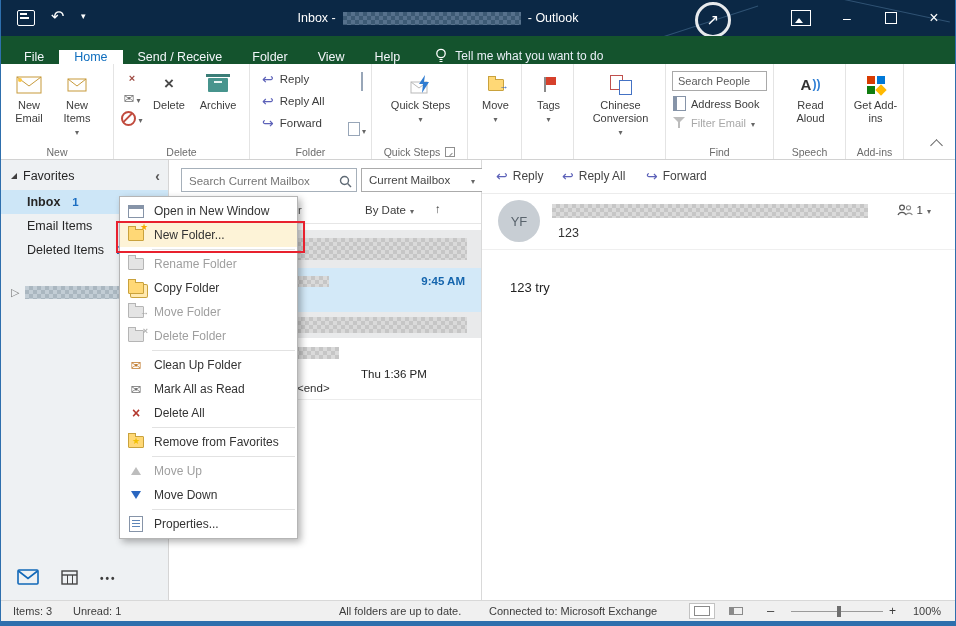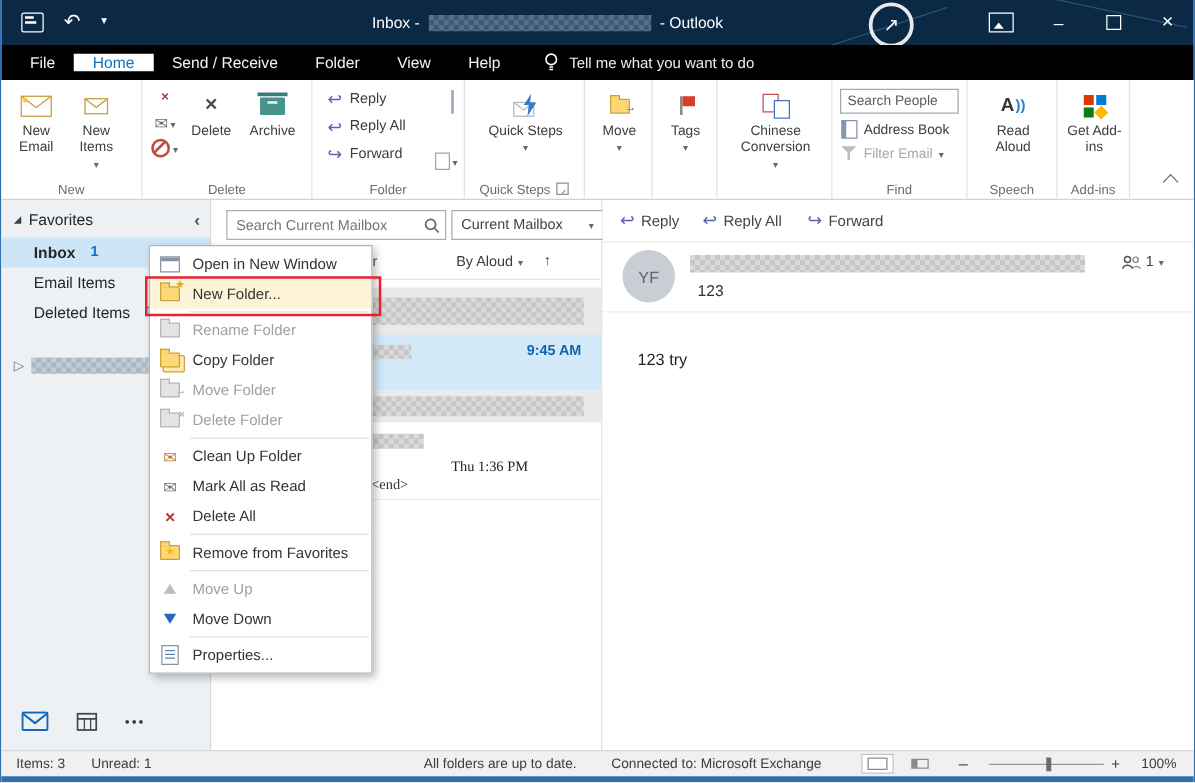--- a/index.html
+++ b/index.html
@@ -16,21 +16,21 @@
   .title-center{position:absolute;left:180px;right:260px;top:0;height:36px;display:flex;align-items:center;justify-content:center;gap:7px;font-size:12.5px;}
   .deco-circle{position:absolute;left:694px;top:2px;width:30px;height:30px;border:3px solid rgba(255,255,255,.9);border-radius:50%;
     display:flex;align-items:center;justify-content:center;font-size:15px;color:#fff;}
   .deco-line{position:absolute;height:1px;background:rgba(140,190,235,.28);}
   .pictbtn{position:absolute;left:778px;top:0;width:44px;height:36px;display:flex;align-items:center;justify-content:center;}
   .pict{width:18px;height:14px;border:1.5px solid #fff;position:relative;}
   .pict::after{content:"";position:absolute;left:3px;bottom:2px;width:0;height:0;border-left:4px solid transparent;border-right:4px solid transparent;border-bottom:5px solid #fff;}
   .win-btn{position:absolute;top:0;width:44px;height:36px;display:flex;align-items:center;justify-content:center;color:#fff;font-size:14px;}
   .maxic{width:10px;height:10px;border:1px solid #fff;}
   
-  .tabsrow{position:absolute;top:36px;left:0;width:100%;height:28px;background:#000000;display:flex;align-items:center;color:#f2f5f9;font-size:12.5px;}
+  .tabsrow{position:absolute;top:36px;left:0;width:100%;height:28px;background:#14532d;display:flex;align-items:flex-end;color:#f2f5f9;font-size:12.5px;}
   .tab{display:flex;align-items:center;padding:0 15px;}
   .tab.first{margin-left:8px;}
   .tab.active{background:#ffffff;color:#106ebe;}
   .tellme{display:flex;align-items:center;gap:8px;margin-left:20px;color:#e9eff6;font-size:12px;}
   
   .ribbon{position:absolute;top:64px;left:0;width:100%;height:96px;background:#fff;border-bottom:1px solid #d2d2d2;display:flex;box-sizing:border-box;}
   .rgroup{position:relative;height:95px;border-right:1px solid #e4e4e4;box-sizing:border-box;flex:0 0 auto;}
   .rgroup-label{position:absolute;bottom:1px;left:0;right:0;text-align:center;font-size:10.5px;color:#6b6b6b;white-space:nowrap;}
   .gbody{display:flex;padding:3px 3px 0 5px;gap:2px;}
   .rbtn{display:flex;flex-direction:column;align-items:center;padding-top:3px;font-size:11px;color:#3d3d3d;line-height:1.18;text-align:center;}
@@ -99,21 +99,21 @@
   .mbxsel{position:absolute;left:192px;top:8px;width:122px;height:24px;border:1px solid #ababab;box-sizing:border-box;background:#fff;display:flex;align-items:center;justify-content:space-between;padding:0 7px;font-size:11.5px;color:#444;}
   .filterrow{position:absolute;left:0;top:38px;width:100%;height:26px;border-bottom:1px solid #e6e6e6;box-sizing:border-box;font-size:11.5px;color:#555;}
   .f-foc{position:absolute;left:14px;top:6px;}
   .f-oth{position:absolute;left:104px;top:6px;}
   .f-sort{position:absolute;left:196px;top:6px;color:#3c3c3c;display:flex;gap:4px;align-items:center;}
   .f-up{position:absolute;left:266px;top:5px;color:#3c3c3c;}
   .mrow{position:absolute;left:0;width:100%;box-sizing:border-box;}
   .mrow1{top:70px;height:38px;background:#e9eaeb;}
   .mrow2{top:108px;height:44px;background:#d3e9f8;}
   .mrow3{top:152px;height:26px;background:#e9eaeb;}
-  .mrow4{top:178px;height:62px;background:#fff;border-bottom:1px solid #ececec;font-family:Liberation Serif, serif;}
+  .mrow4{top:178px;height:62px;background:#fff;border-bottom:1px solid #ececec;}
   .time-blue{position:absolute;right:16px;top:7px;color:#1565ad;font-weight:bold;font-size:11.5px;}
   .date-dark{position:absolute;left:192px;top:30px;color:#222;font-size:11.5px;}
   .preview{position:absolute;left:128px;top:44px;color:#333;font-size:11.5px;}
   
   .readpane{position:absolute;left:481px;top:160px;width:475px;height:440px;background:#fff;}
   .respbar{position:absolute;left:0;top:0;width:100%;height:34px;border-bottom:1px solid #ececec;box-sizing:border-box;}
   .rp-act{position:absolute;top:8px;display:flex;align-items:center;gap:5px;font-size:12px;color:#444;}
   .rp-head{position:absolute;left:0;top:34px;width:100%;height:56px;border-bottom:1px solid #efefef;box-sizing:border-box;}
   .avatar{position:absolute;left:16px;top:6px;width:42px;height:42px;border-radius:50%;background:#c8ced4;color:#5a646d;display:flex;align-items:center;justify-content:center;font-size:13px;}
   .subj{position:absolute;left:76px;top:32px;font-size:12.5px;color:#333;}
@@ -440,21 +440,21 @@
       </span>
     </div>
     <div class="mbxsel">
       <span>Current Mailbox</span>
       <span class="gl-caret"></span>
     </div>
     <div class="filterrow">
       <span class="f-foc">Focused</span>
       <span class="f-oth">Other</span>
       <span class="f-sort">
-          <span>By Aloud</span>
+          <span>By Date</span>
           <span class="gl-caret"></span>
         </span>
       <span class="f-up">↑</span>
     </div>
     <div class="mrow mrow1">
       <span class="mosaic abs" style="left:8px;top:8px;width:290px;height:22px;"></span>
     </div>
     <div class="mrow mrow2">
       <span class="mosaic abs" style="left:10px;top:8px;width:150px;height:11px;"></span>
       <span class="mosaic abs" style="left:10px;top:25px;width:105px;height:10px;"></span>

